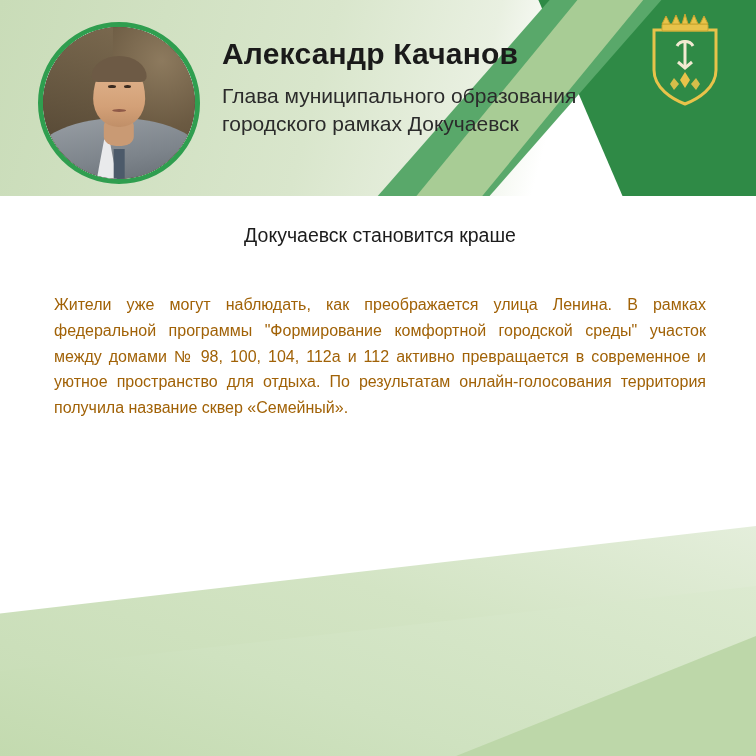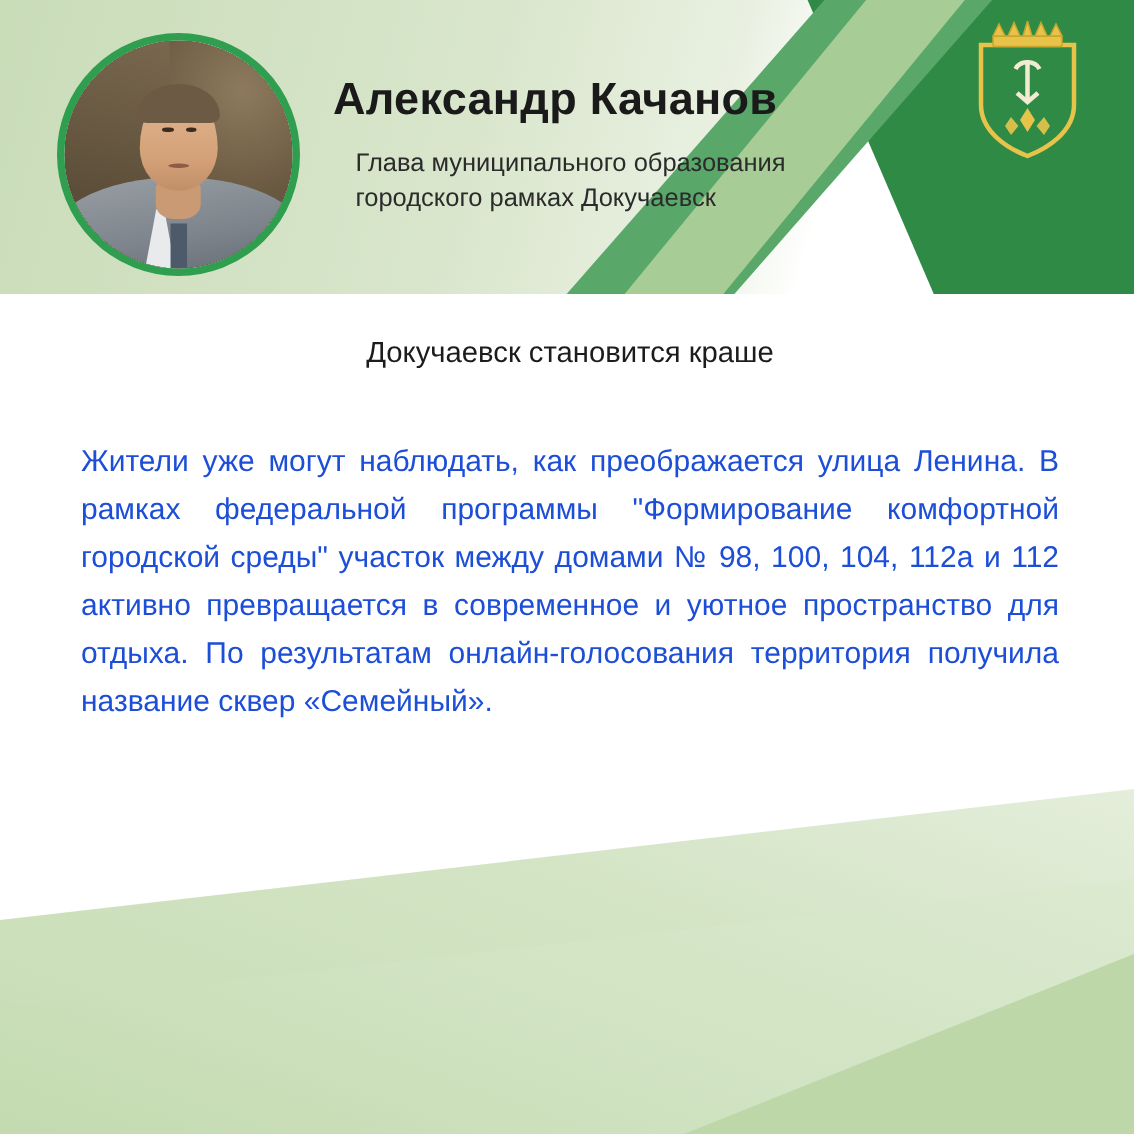--- a/index.html
+++ b/index.html
@@ -170,36 +170,36 @@
     position: absolute;
     left: 50%; top: 54%;
     width: 9%; height: 2%;
     background: #8f5a48;
     transform: translateX(-50%);
     border-radius: 50%;
   }
 
   .title-block {
     position: absolute;
-    left: 222px; top: 50px;
+    left: 222px; top: 37px;
     width: 420px;
   }
   .person-name {
     font-size: 30px;
     font-weight: bold;
     color: #1a1a1a;
     letter-spacing: .2px;
     margin: 0 0 12px 0;
     line-height: 1.1;
   }
   .person-role {
-    font-size: 17px;
+    font-size: 21px;
     color: #2b2b2b;
     line-height: 1.35;
-    margin: 15px;
+    margin: 0;
   }
 
   
   .emblem {
     position: absolute;
     right: 36px; top: 14px;
     width: 70px; height: 92px;
   }
 
   
@@ -209,22 +209,22 @@
     width: 652px;
   }
   .lede {
     font-size: 19.5px;
     color: #1c1c1c;
     margin: 0 0 44px 0;
     line-height: 1.35;
     text-align: center;
   }
   .para {
-    font-size: 20px;
-    color: #1d4ed8;
+    font-size: 16px;
+    color: #a16207;
     margin: 0;
     line-height: 1.6;
     text-align: justify;
     text-justify: inter-word;
   }
 </style>
 </head>
 <body>
 
 <div class="card">

